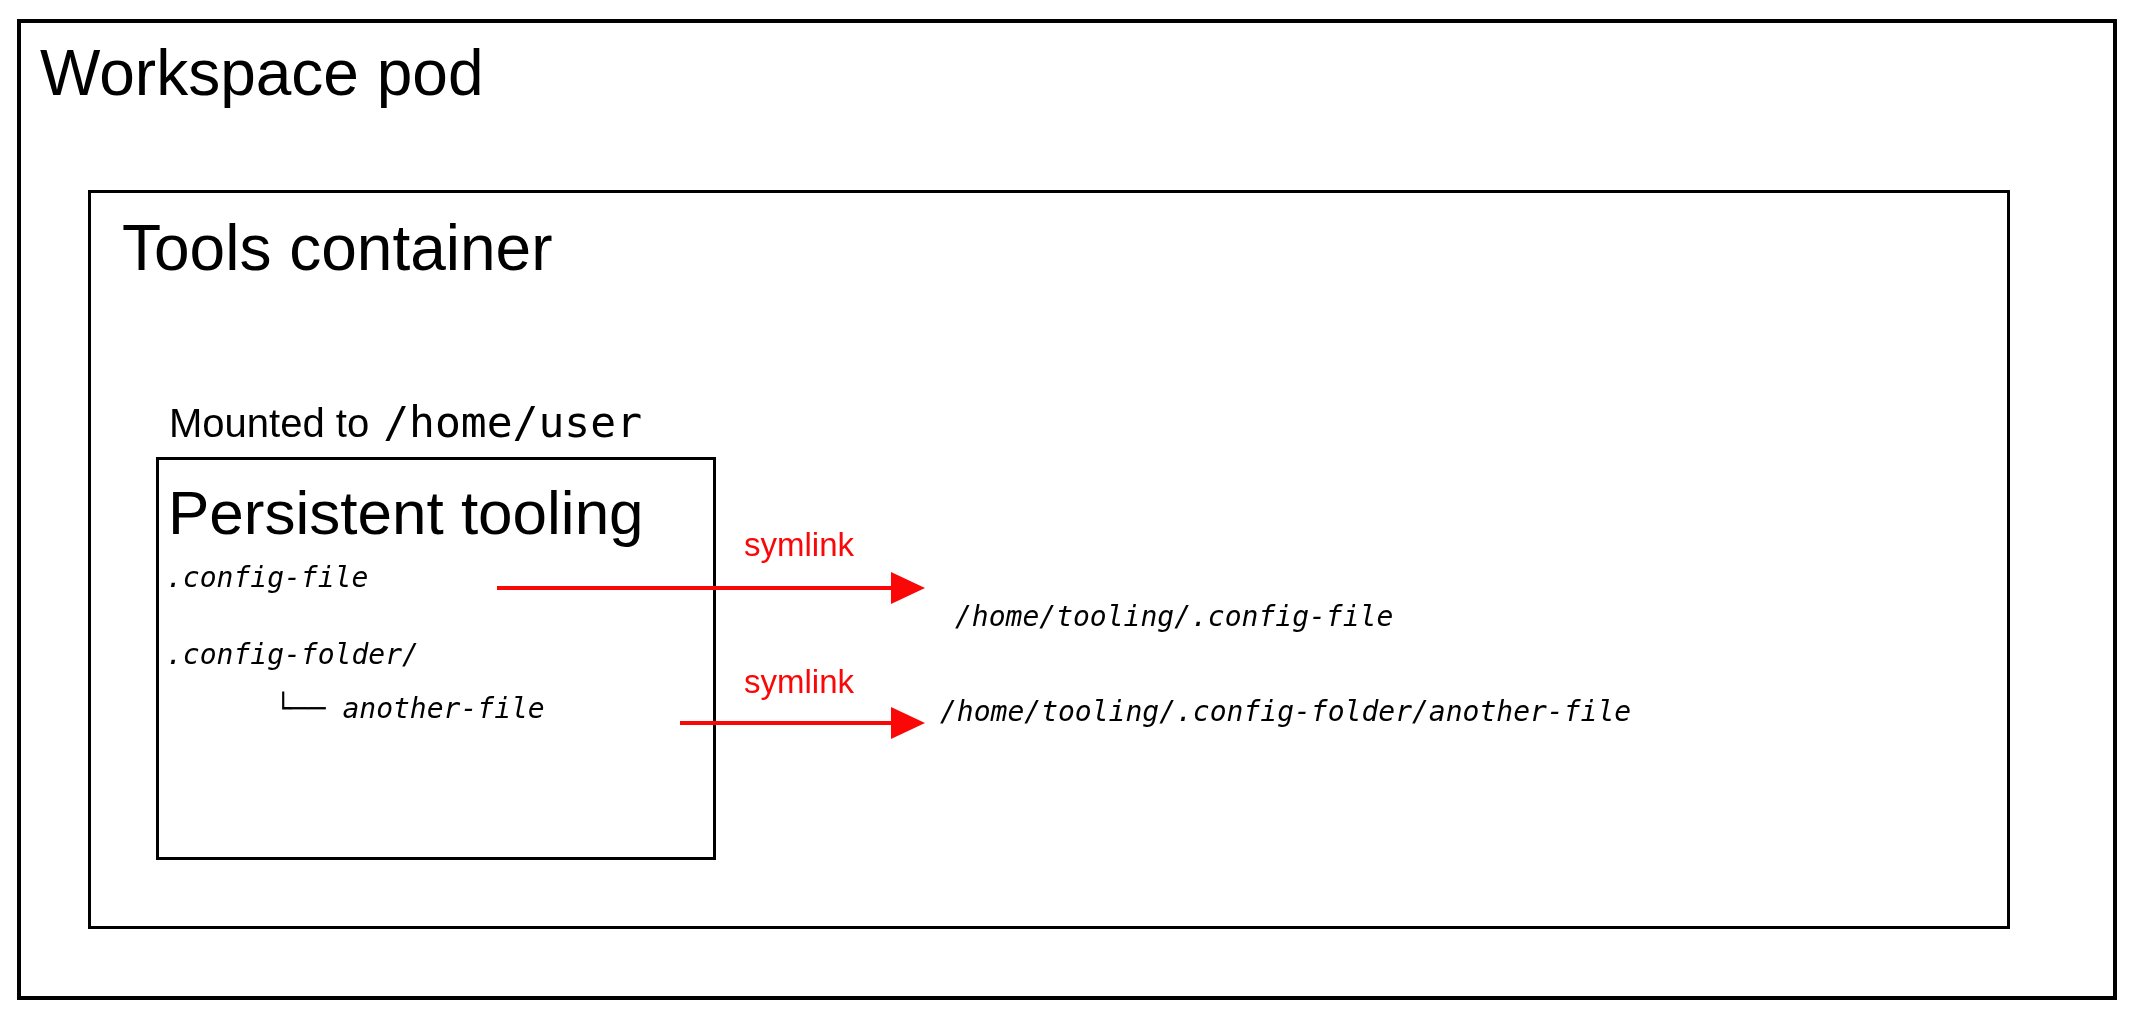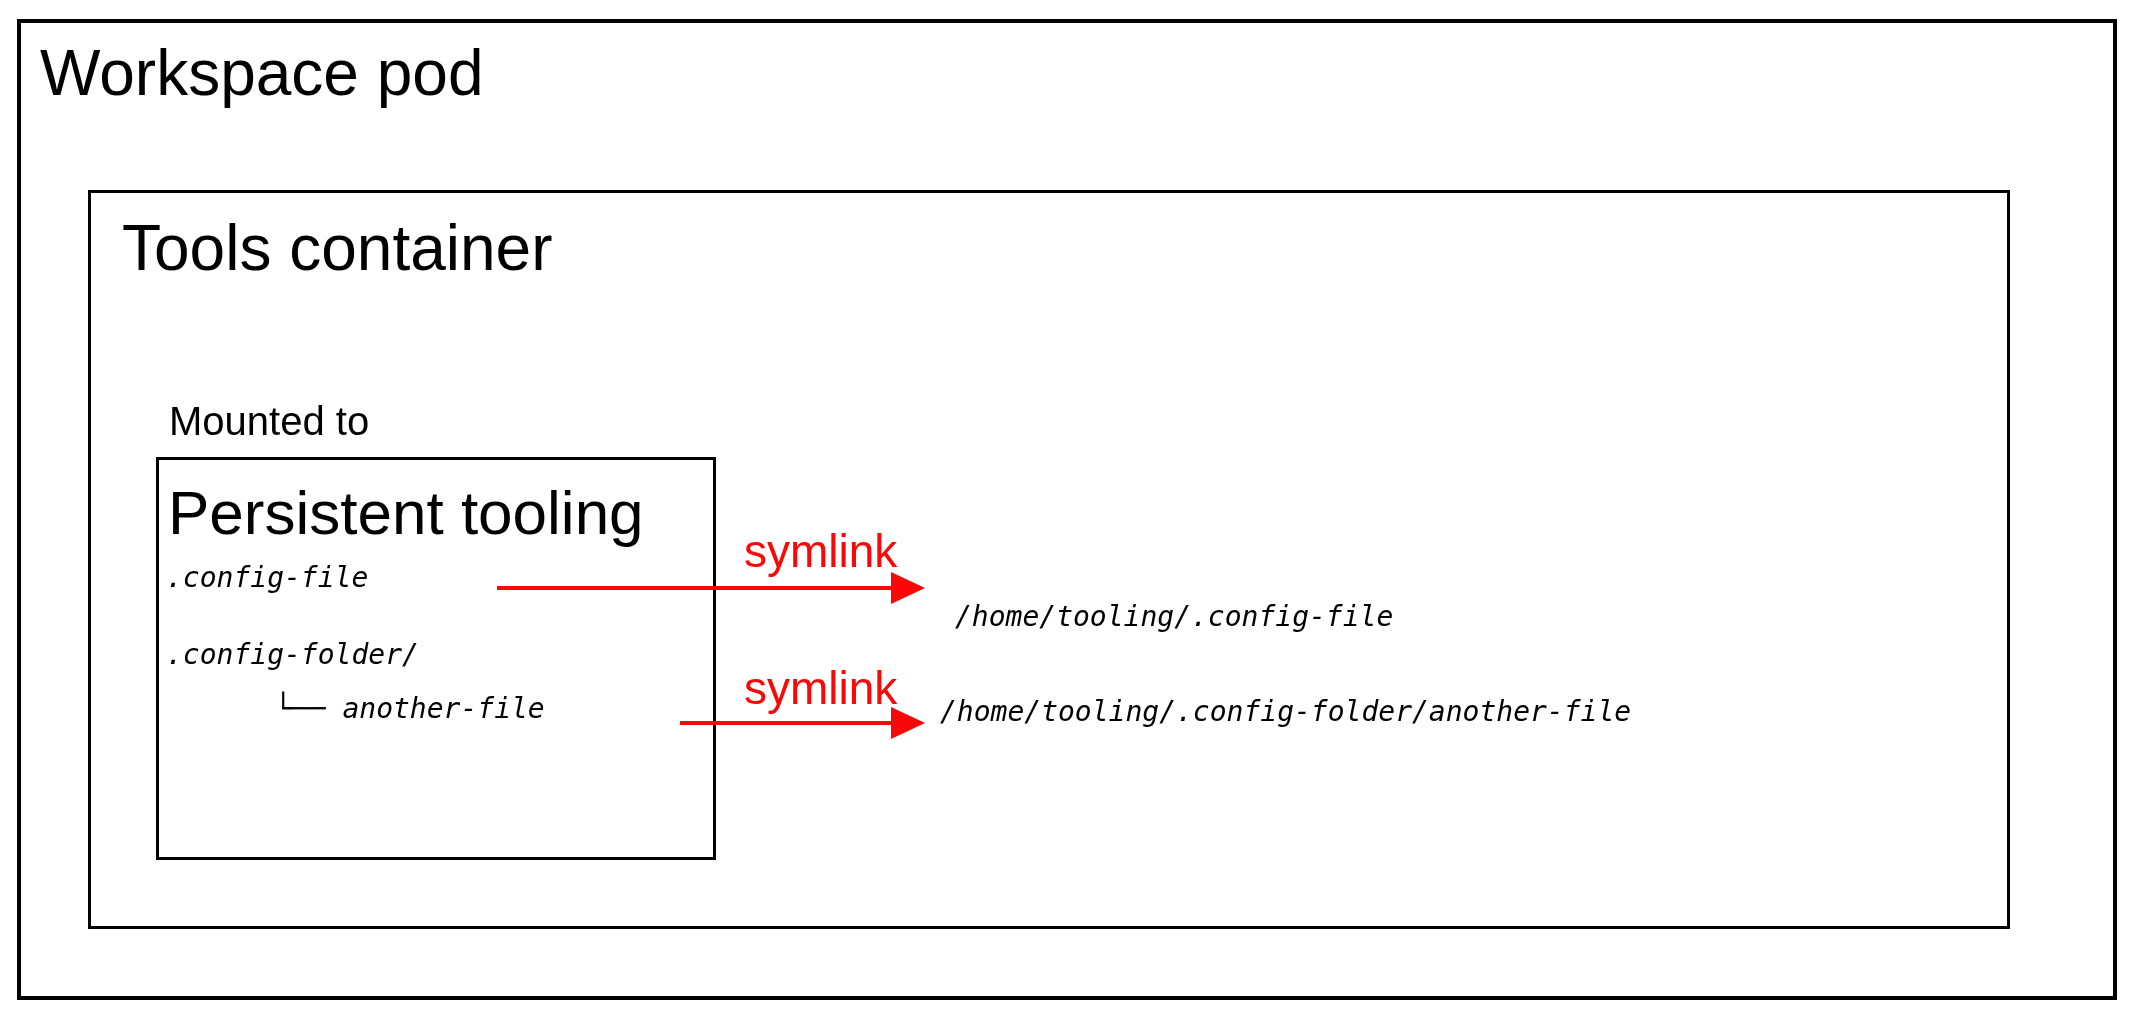--- a/index.html
+++ b/index.html
@@ -56,21 +56,21 @@
   .workspace-title { left: 40px;  top: 41px;  }
   .tools-title     { left: 122px; top: 216px; }
   .mount-line      { left: 169px; top: 401px; display: flex; align-items: baseline; }
   .pv-title        { left: 168px; top: 482px; }
   .entry-1         { left: 166px; top: 564px; }
   .entry-2         { left: 166px; top: 641px; }
   .entry-3         { left: 275px; top: 695px; }
   .target-1        { left: 955px; top: 567px; margin-top: 36px; }
   .target-2        { left: 940px; top: 698px; }
   .symlink-label {
-    font-size: 46px;
+    font-size: 33px;
   }
   .symlink-1 { left: 744px; top: 528px; }
   .symlink-2 { left: 744px; top: 665px; }
   .arrow-overlay {
     position: absolute;
     left: 0; top: 0;
     width: 2135px;
     height: 1017px;
     pointer-events: none;
   }
@@ -81,20 +81,21 @@
 <div class="canvas">
 
   <div class="box outer"></div>
   <div class="label title-xl workspace-title">Workspace pod</div>
 
   <div class="box tools"></div>
   <div class="label title-xl tools-title">Tools container</div>
 
   <div class="label sans-sm mount-line">
     <span>Mounted to</span>
+    <span class="mono-inline">/home/user</span>
   </div>
 
   <div class="box pv"></div>
   <div class="label title-lg pv-title">Persistent tooling</div>
 
   <div class="label mono entry-1">.config-file</div>
   <div class="label mono entry-2">.config-folder/</div>
   <div class="label mono entry-3">└── another-file</div>
 
   <div class="label symlink-label symlink-1" style="color: rgb(250, 7, 7);">symlink</div>

